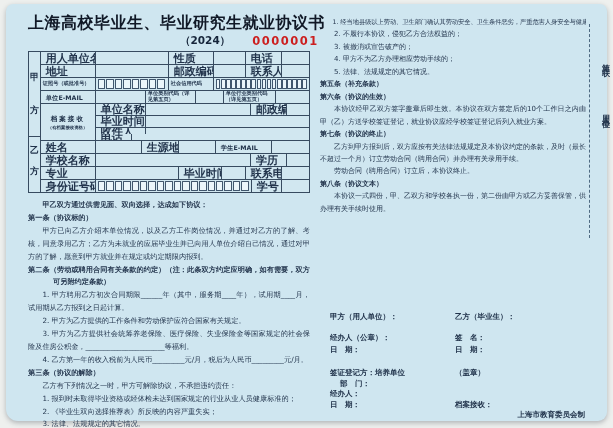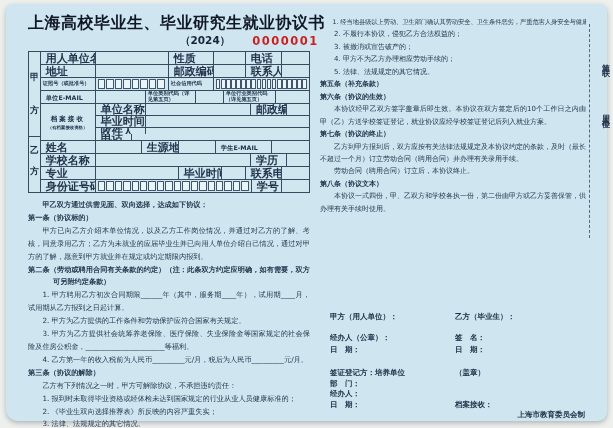--- a/index.html
+++ b/index.html
@@ -306,21 +306,21 @@
 
 <div class="sig">
   <span style="left:0;top:6px">甲方（用人单位）：</span>
   <span style="left:125px;top:6px">乙方（毕业生）：</span>
   <span style="left:0;top:27px">经办人（公章）：</span>
   <span style="left:125px;top:27px">签　名：</span>
   <span style="left:0;top:39px">日　期：</span>
   <span style="left:125px;top:39px">日　期：</span>
   <span style="left:0;top:62px">签证登记方：培养单位</span>
   <span style="left:125px;top:62px">（盖章）</span>
-  <span style="left:0;top:73px">部　门：</span>
+  <span style="left:10px;top:73px">部　门：</span>
   <span style="left:0;top:83px">经办人：</span>
   <span style="left:0;top:94px">日　期：</span>
   <span style="left:125px;top:94px">档案接收：</span>
 </div>
 
 <div class="footer">上海市教育委员会制</div>
 
 <div class="cutline"></div>
 <div class="copy-label copy-1">第三联</div>
 <div class="copy-label copy-2">用人单位</div>

